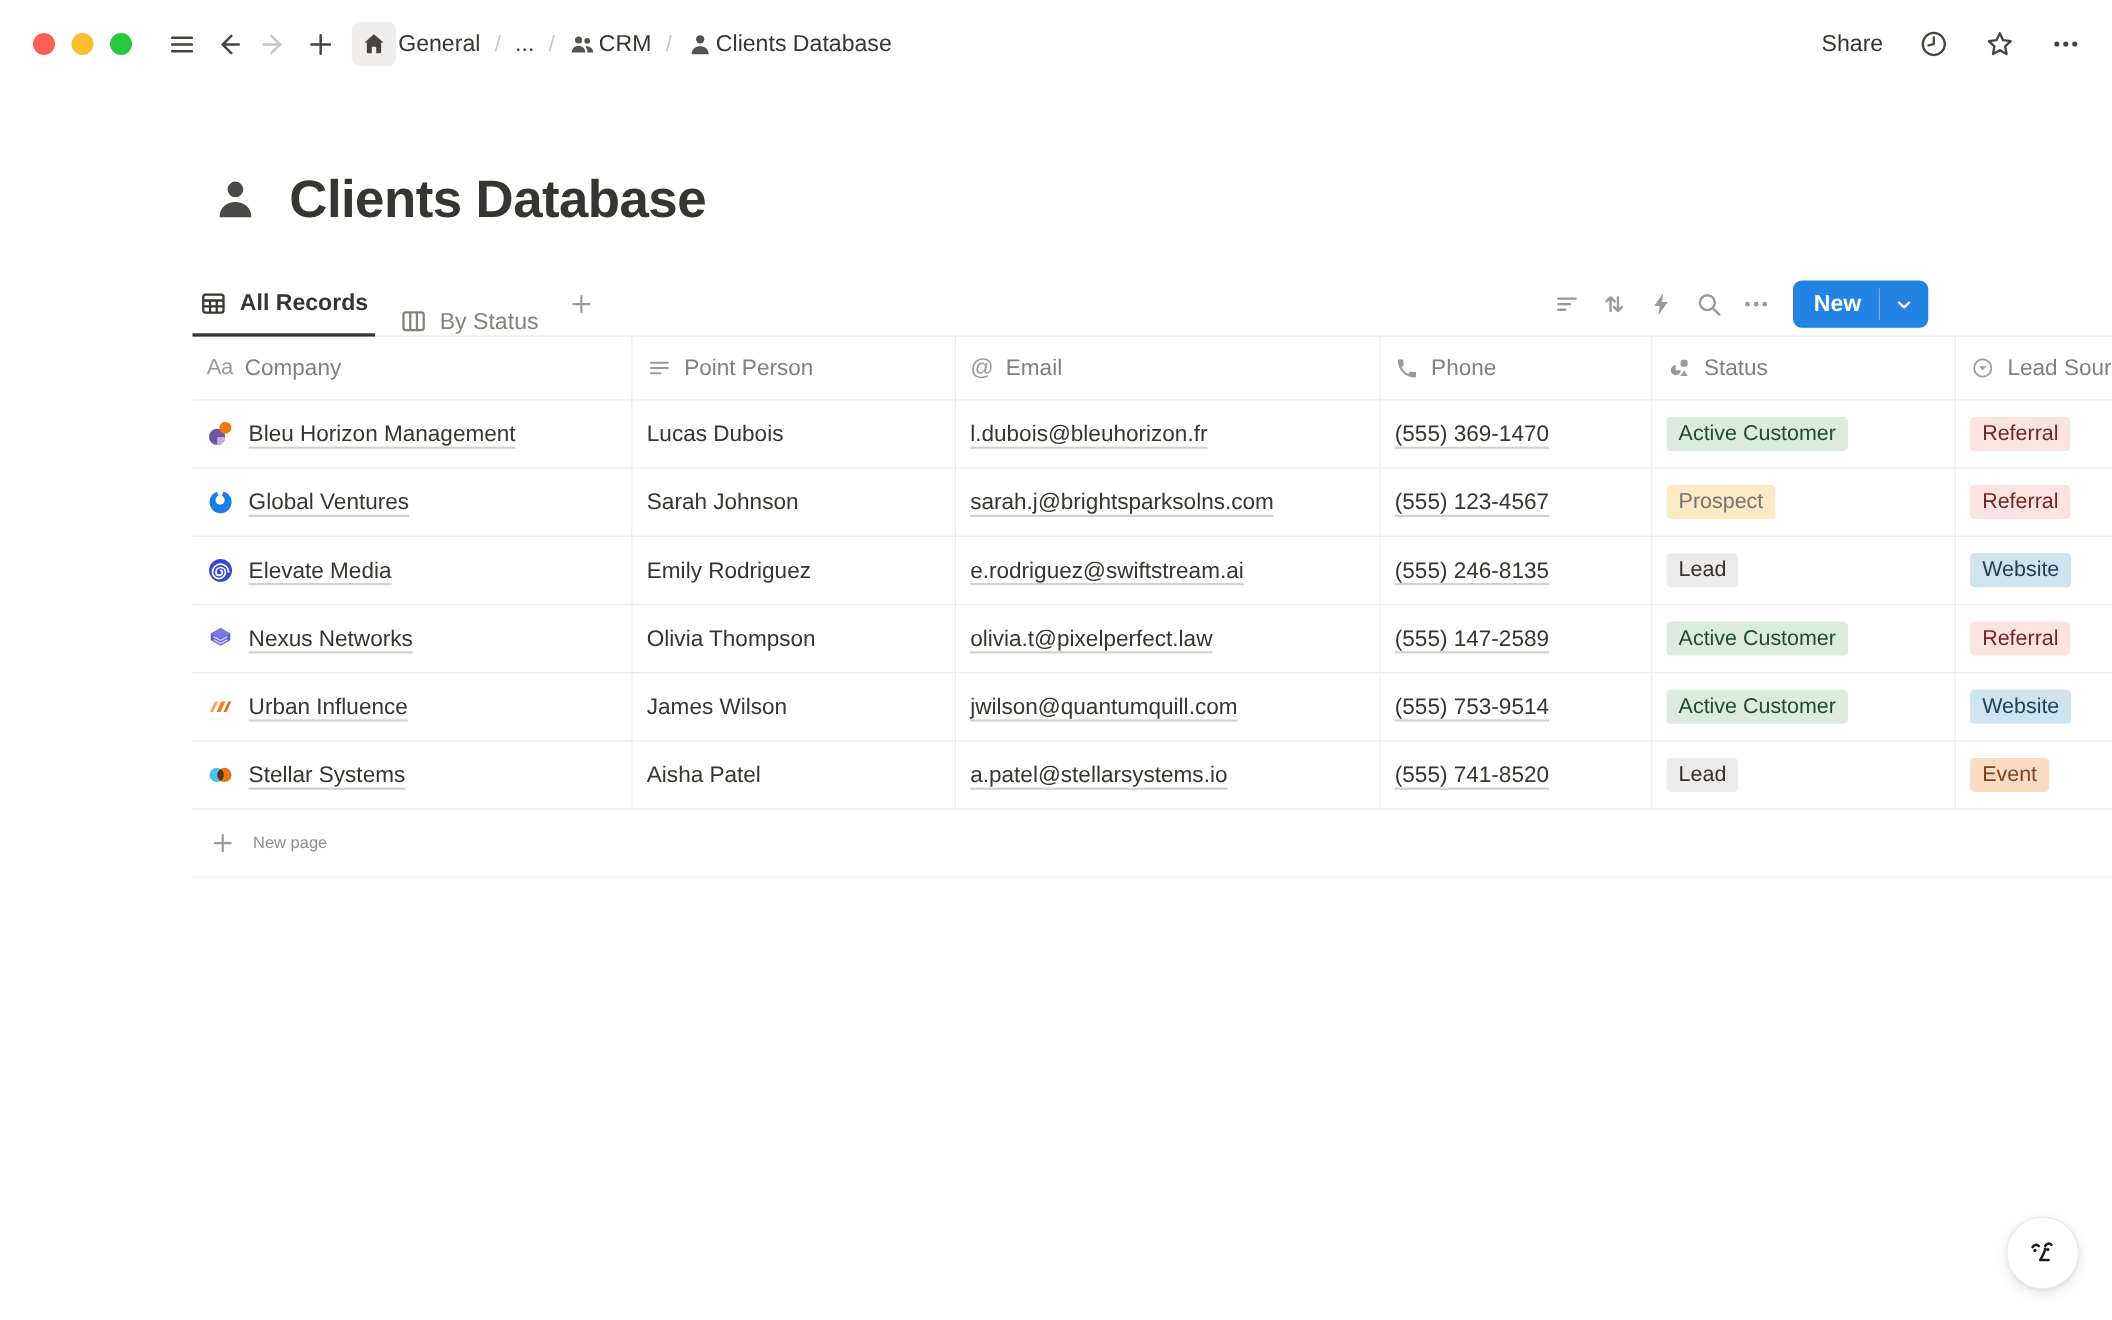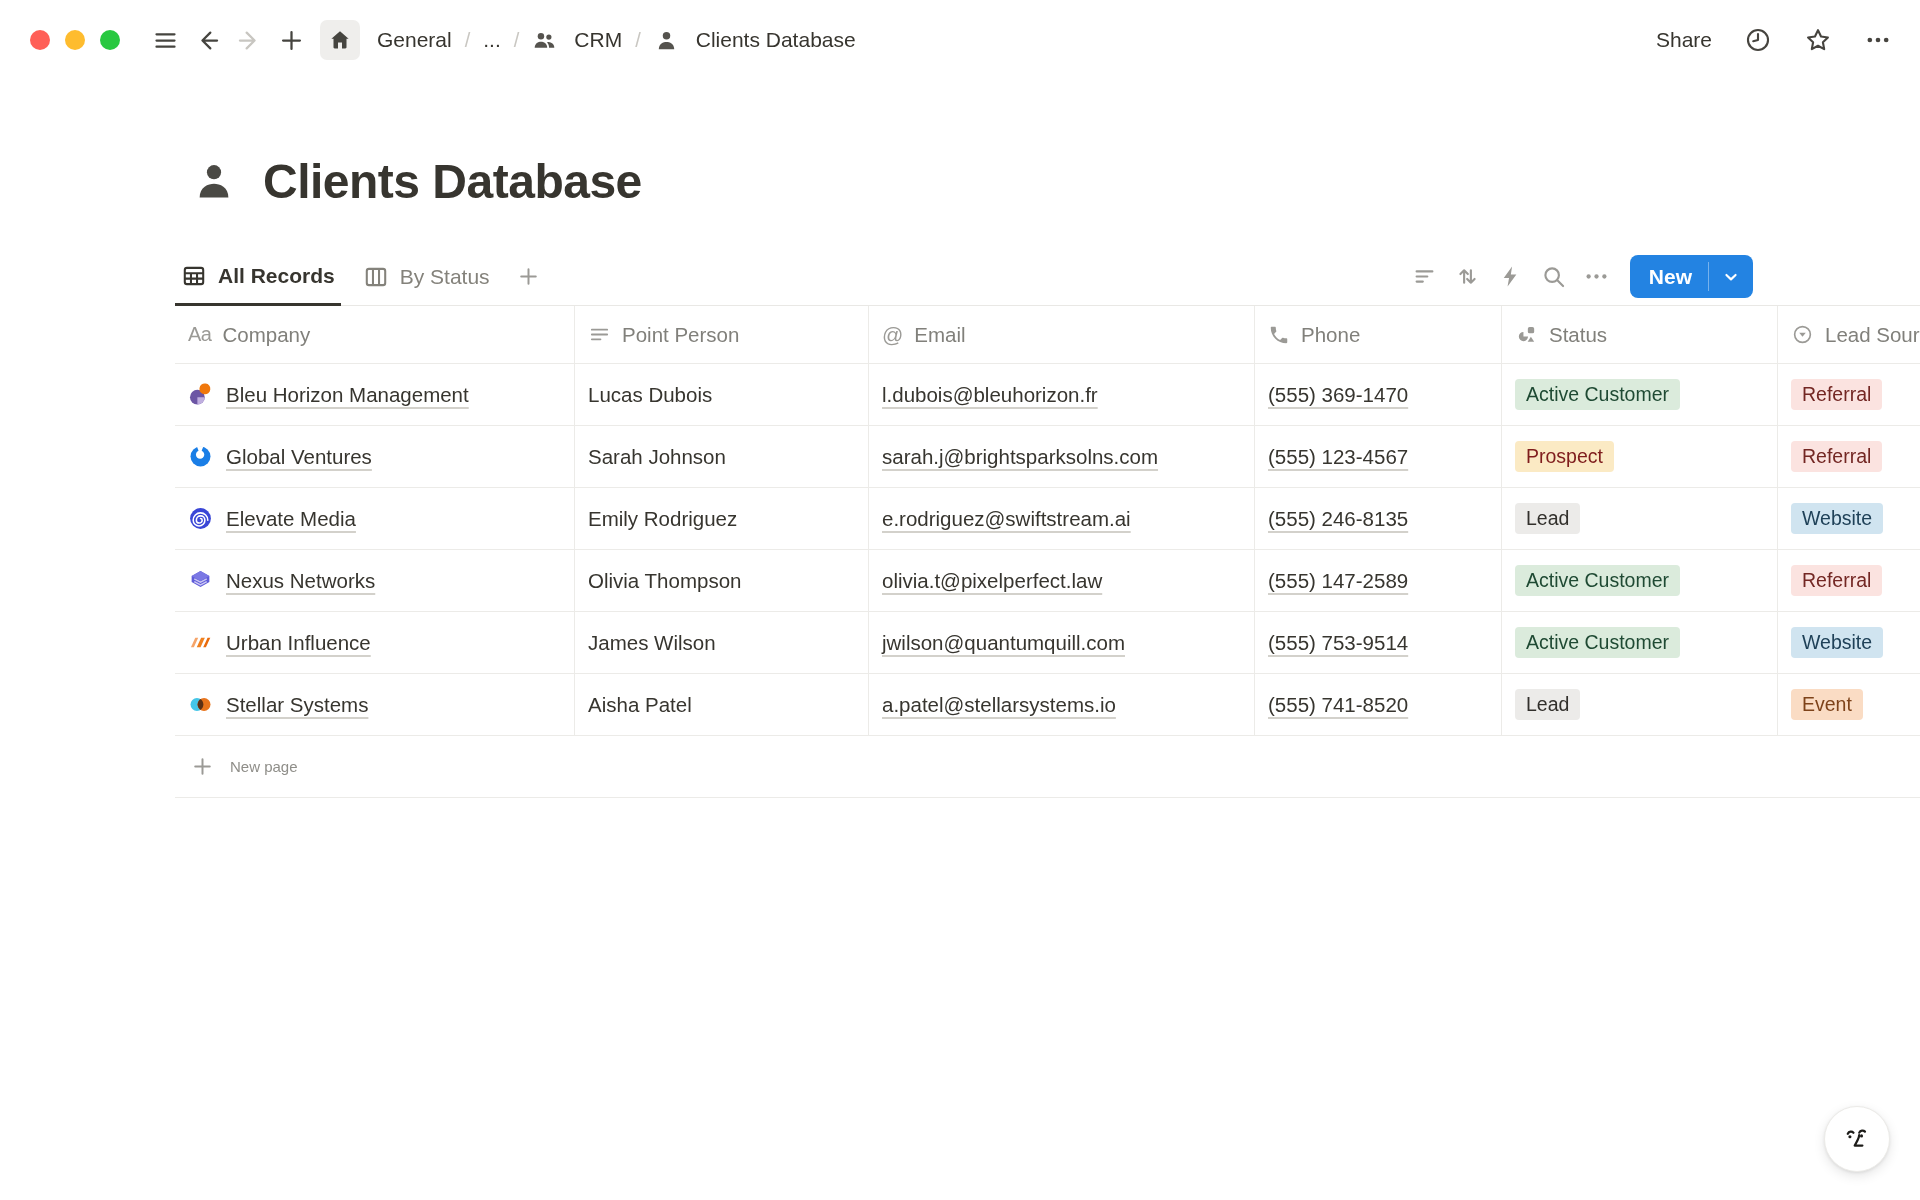--- a/index.html
+++ b/index.html
@@ -13,39 +13,39 @@
   
   .topbar { height:80px; display:flex; align-items:center; padding:0 28px 0 30px; }
   .traffic { display:flex; gap:15px; margin-right:24px; }
   .light { width:20px; height:20px; border-radius:50%; }
   .light.red    { background:#FF5F57; }
   .light.yellow { background:#FEBC2E; }
   .light.green  { background:#28C840; }
   .tb-btn { width:42px; height:42px; display:flex; align-items:center; justify-content:center; border-radius:7px; color:#45443F; }
   .tb-btn.disabled { color:#C8C6C1; }
   .crumbs { display:flex; align-items:center; gap:11px; font-size:21px; margin-left:8px; }
-  .crumb { display:flex; align-items:center; gap:17px; color:#37352F; }
+  .crumb { display:flex; align-items:center; gap:2px; color:#37352F; }
   .home-chip { background:#EFEEEC; border-radius:7px; width:40px; height:40px; display:flex; align-items:center; justify-content:center; color:#45443F; }
   .crumb-sep { color:#C9C7C2; font-size:20px; padding:0 2px; }
   .crumb-ic { color:#55534E; }
   .topbar-right { margin-left:auto; display:flex; align-items:center; gap:32px; color:#46443F; }
   .share-btn { font-size:21px; color:#37352F; }
 
   
   .main { width:1920px; padding-left:175px; overflow:hidden; }
   .title-row { margin-top:70px; height:62px; display:flex; align-items:center; gap:26px; padding-left:16px; }
   .title-icon { color:#4A4944; }
   .page-title { font-size:48px; font-weight:700; letter-spacing:-0.5px; }
 
   
   .tabs-row { margin-top:36px; height:58px; width:1745px; position:relative; border-bottom:1px solid #E9E8E5; }
   .tabs { display:flex; align-items:center; height:100%; gap:16px; }
   .tab { display:flex; align-items:center; gap:11px; height:100%; padding:0 6px; font-size:21px; }
   .tab.active { color:#37352F; font-weight:700; border-bottom:3px solid #37352F; margin-bottom:-1px; }
-  .tab.inactive { color:#84827B; }
+  .tab.inactive { color:#84827B;align-items:flex-end; }
   .tab .ic { color:inherit; }
   .add-view { color:#9B9A96; margin-left:4px; }
   .toolbar { position:absolute; right:167px; top:0; height:57px; display:flex; align-items:center; gap:16px; color:#9B9A96; }
   .new-btn { display:flex; align-items:stretch; height:43px; border-radius:8px; overflow:hidden; color:#fff; font-size:21px; font-weight:700; margin-left:4px; }
   .new-main { display:flex; align-items:center; padding:0 16px 0 19px; }
   .new-split { width:1px; background:rgba(255,255,255,0.38); margin:7px 0; }
   .new-caret { display:flex; align-items:center; padding:0 11px; }
 
   
   .table { width:1903px; }
@@ -319,21 +319,21 @@
           <div class="cell" style="width:294px">
             <span>Sarah Johnson</span>
           </div>
           <div class="cell" style="width:386px">
             <span class="link">sarah.j@brightsparksolns.com</span>
           </div>
           <div class="cell" style="width:247px">
             <span class="link">(555) 123-4567</span>
           </div>
           <div class="cell" style="width:276px">
-            <span class="tag" style="background:#FBEAC4;color:#7f1d1d">Prospect</span>
+            <span class="tag" style="background:#FBEAC4;color:#737373">Prospect</span>
           </div>
           <div class="cell" style="width:300px">
             <span class="tag" style="background:#FBE3E0;color:#732723">Referral</span>
           </div>
         </div>
         <div class="trow">
           <div class="cell" style="width:400px">
             <span class="logo">
               <svg width="25" height="25" viewBox="0 0 24 24">
                 <circle cx="12" cy="12" r="10" fill="#3A46D6"></circle>

